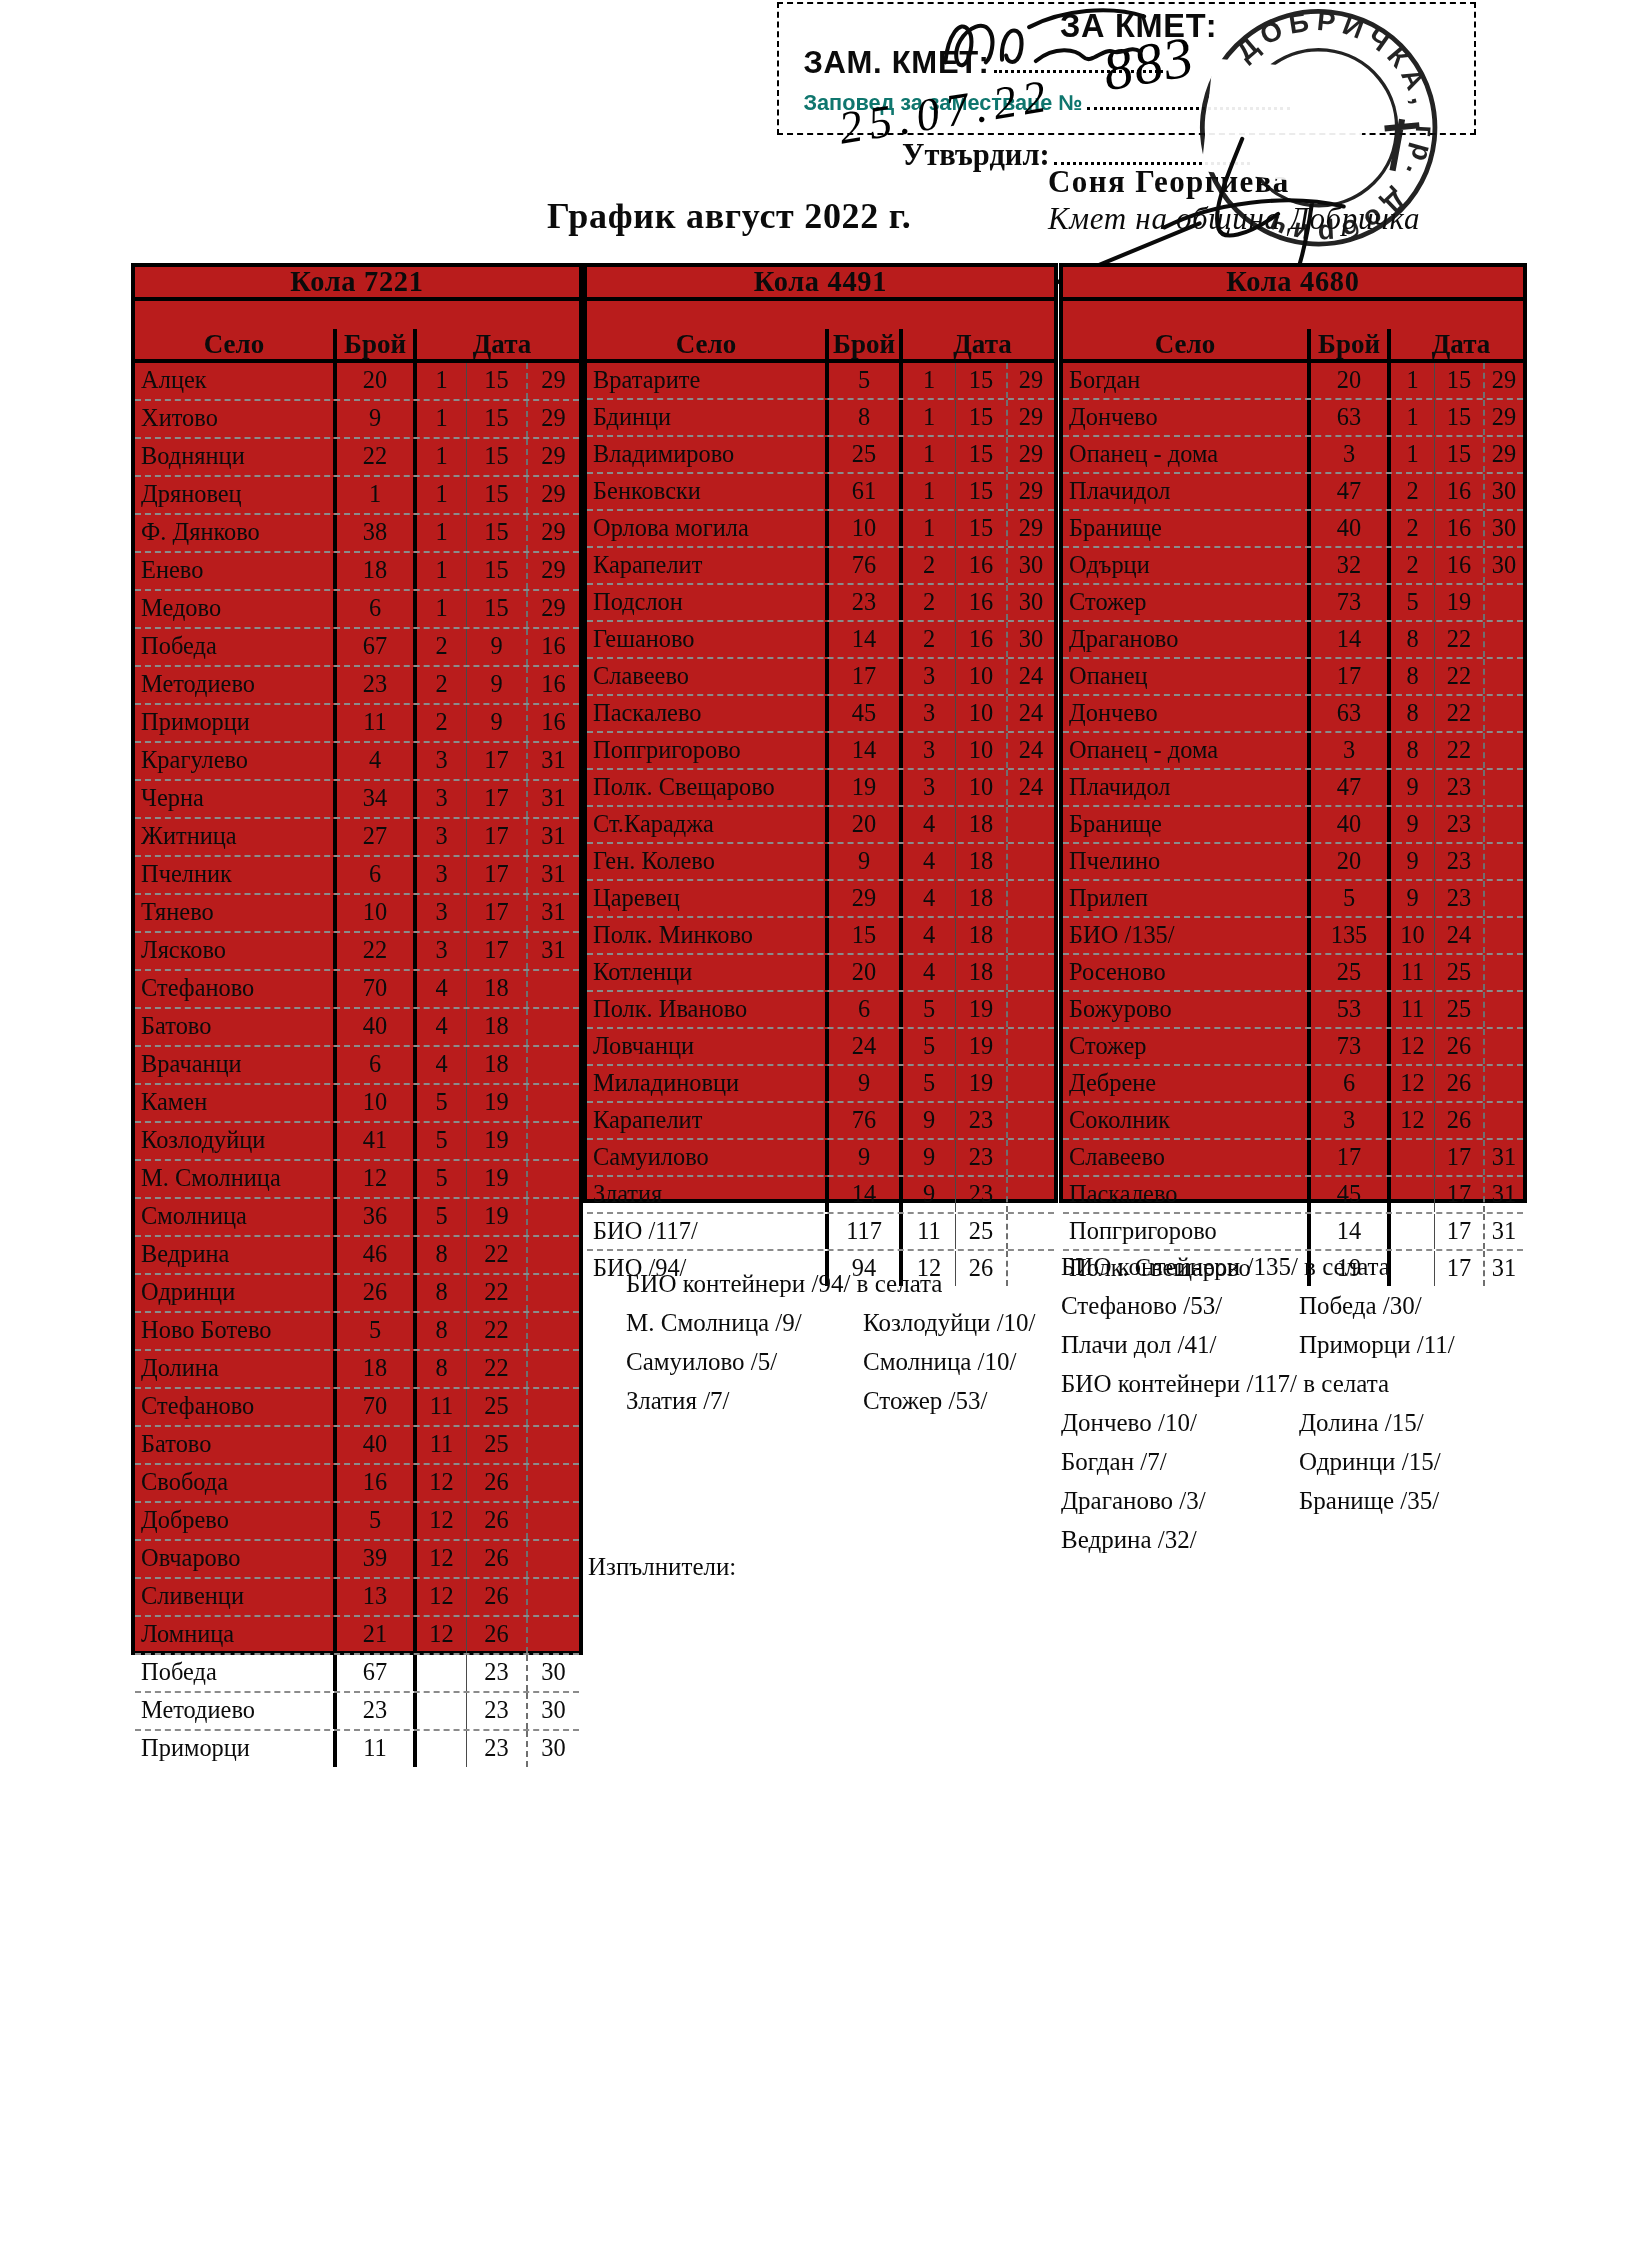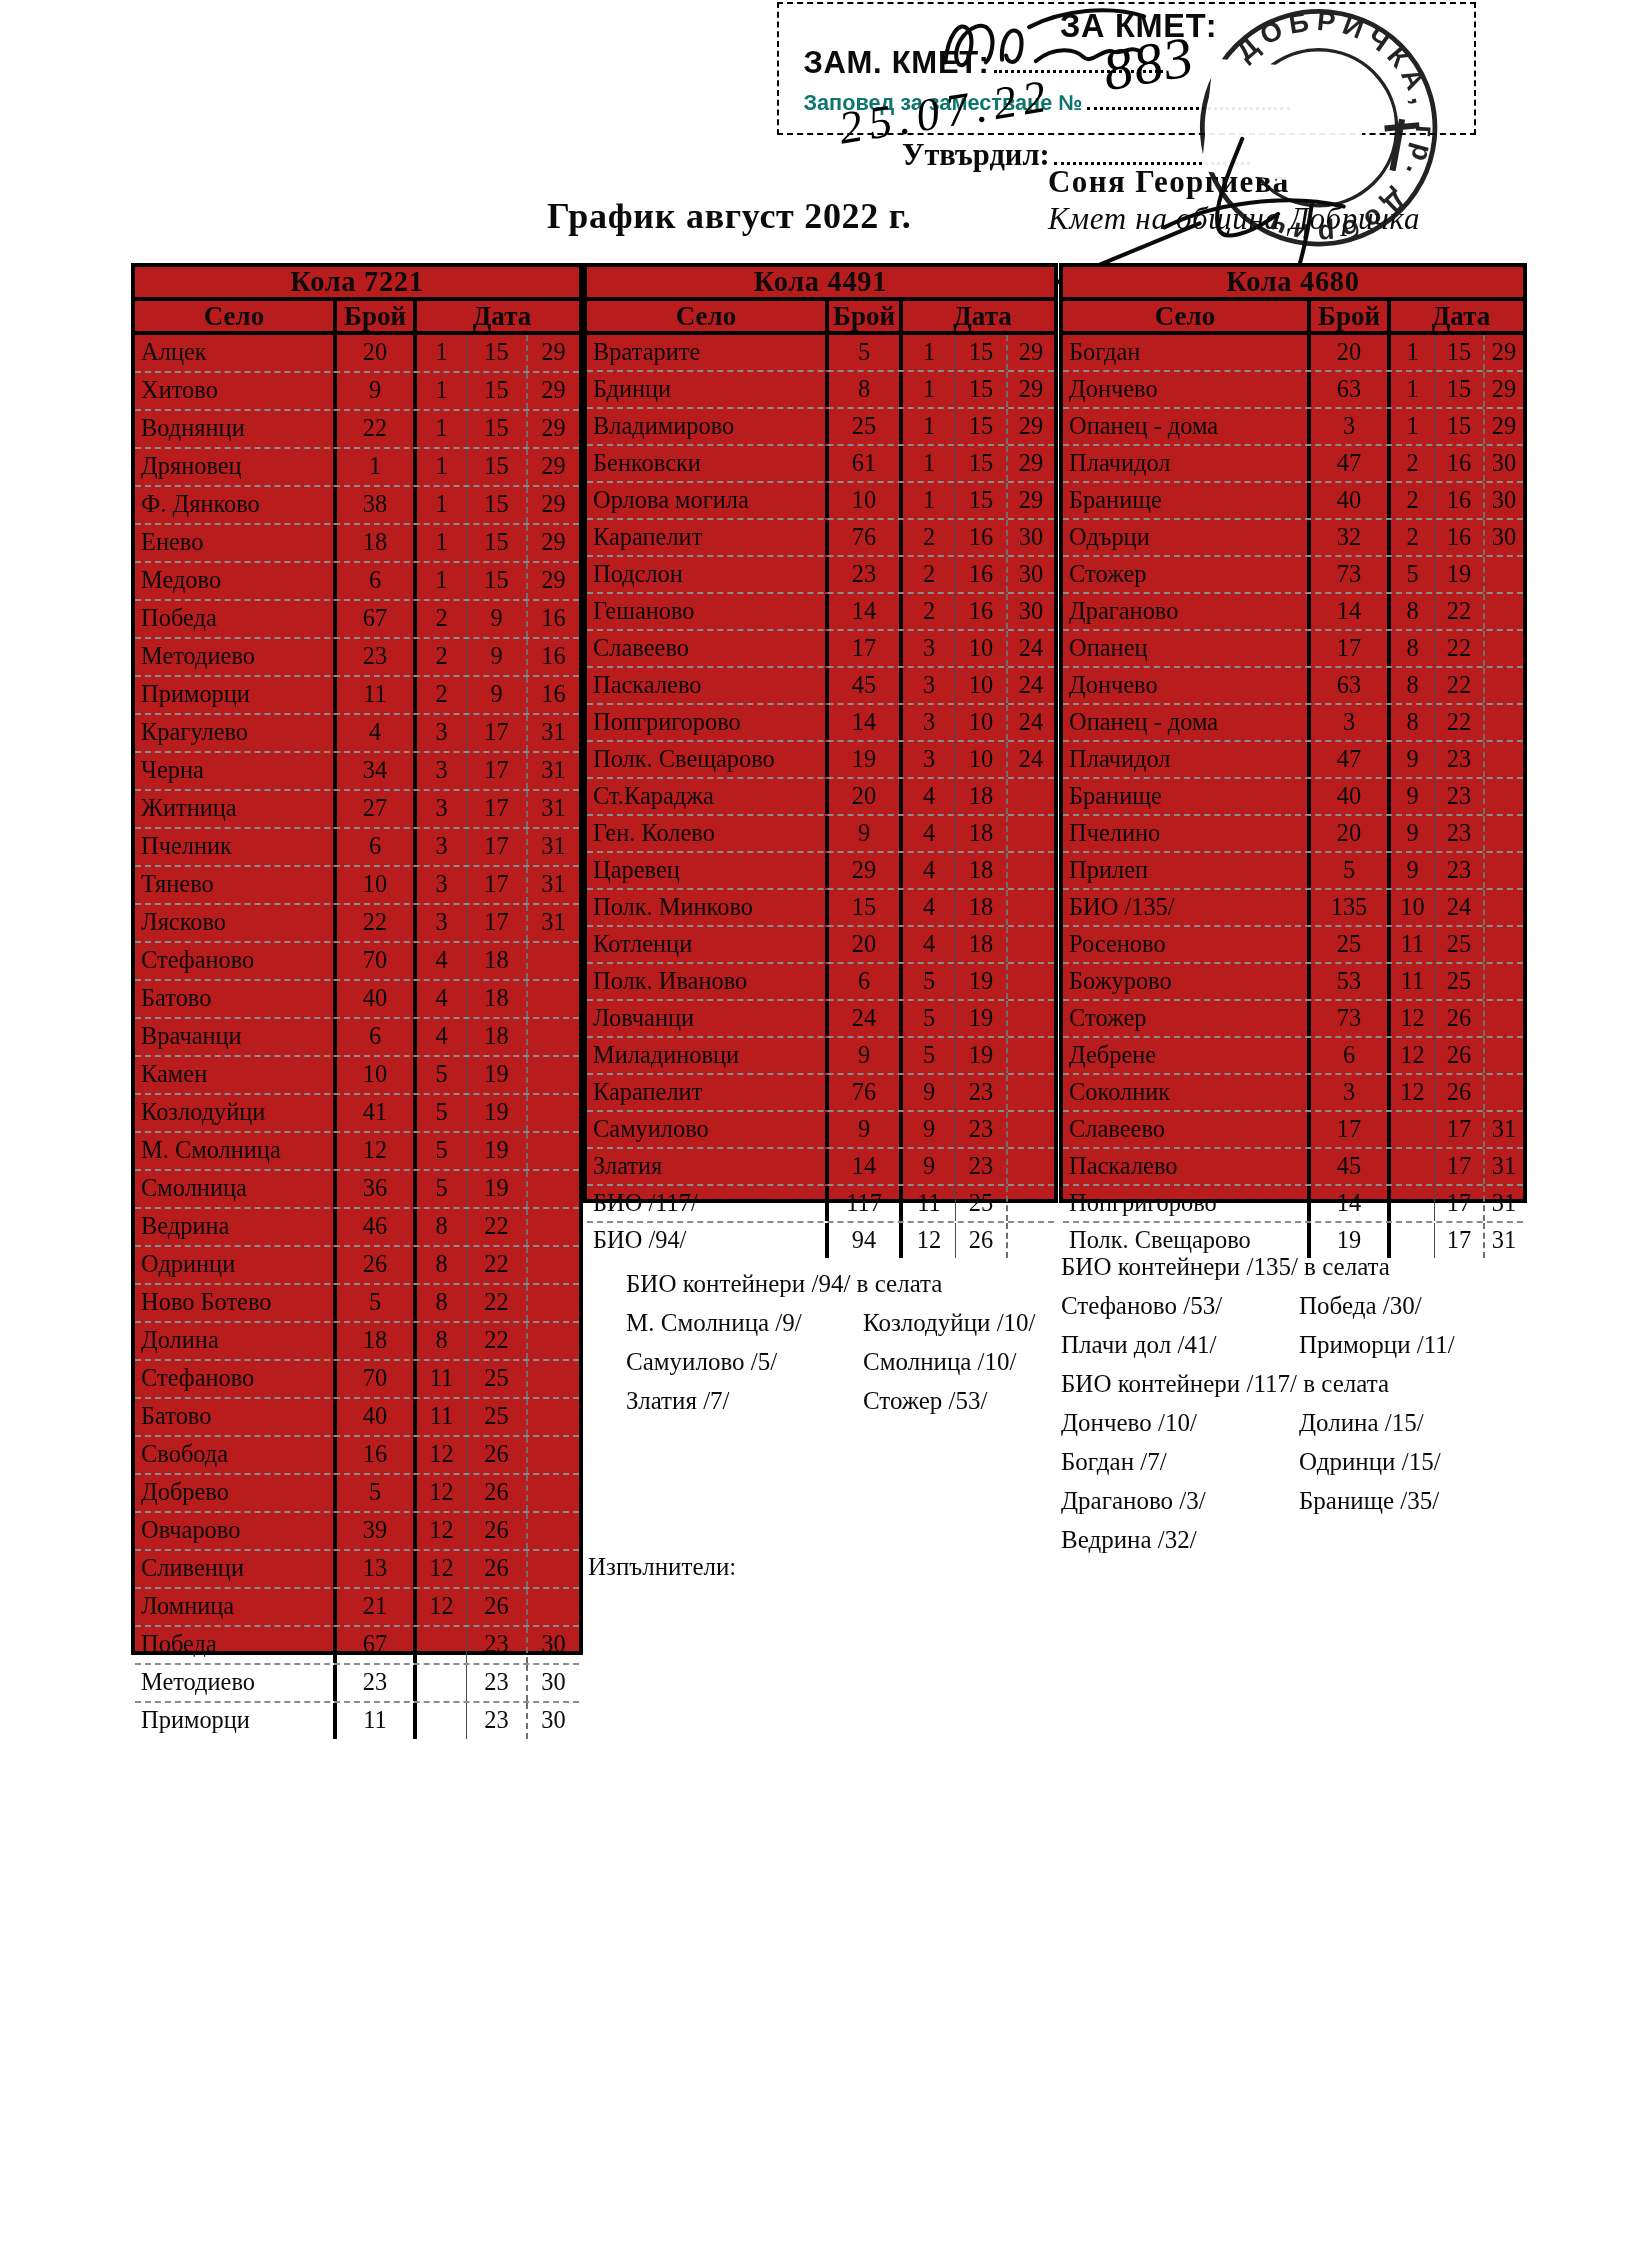--- a/index.html
+++ b/index.html
@@ -36,21 +36,21 @@
   .sigs path{fill:none;stroke:#0a0a0a;stroke-width:6;stroke-linecap:round;}
 
   
   .vtable{
     position:absolute;top:263px;border:4.7px solid #000;box-sizing:border-box;background:#b91c1c;
   }
   .t1{left:131px;width:452px;height:1392px;--cols:198px 80px 53px 60px 1fr;--hcols:198px 80px 1fr;--rh:36px;}
   .t2{left:583px;width:475px;height:940px;--cols:238px 74px 56px 51px 1fr;--hcols:238px 74px 1fr;--rh:35px;}
   .t3{left:1059px;width:468px;height:940px;--cols:244px 80px 47px 49px 1fr;--hcols:244px 80px 1fr;--rh:35px;}
   .vt-title{height:30px;line-height:30px;text-align:center;font-weight:bold;font-size:28.4px;border-bottom:4.1px solid #000;letter-spacing:0.7px;}
-  .vt-cols{display:grid;grid-template-columns:var(--hcols);height:30px;line-height:31px;font-weight:bold;font-size:27px;text-align:center;border-bottom:4.1px solid #000;}
+  .vt-cols{display:grid;grid-template-columns:var(--hcols);height:30px;line-height:31px;font-weight:bold;font-size:27px;text-align:center;border-bottom:4.1px solid #000;margin-top:28px;}
   .vt-cols>div:nth-child(2){border-left:4.7px solid #000;}
   .vt-cols>div:nth-child(3){border-left:4.7px solid #000;padding-left:8px;}
   .vt-row{display:grid;grid-template-columns:var(--cols);height:var(--rh);line-height:calc(var(--rh) - 2px);border-bottom:2px dashed #8b8b8b;font-size:24.4px;}
   .vt-body .vt-row:last-child{border-bottom:none;}
   .vt-cell{overflow:hidden;white-space:nowrap;box-sizing:border-box;}
   .c0{padding-left:6.1px;}
   .c1,.c2,.c3,.c4{text-align:center;}
   .c1{border-left:4.7px solid #000;}
   .c2{border-left:4.7px solid #000;}
   .c3{border-left:1.4px solid #4a4a4a;}

